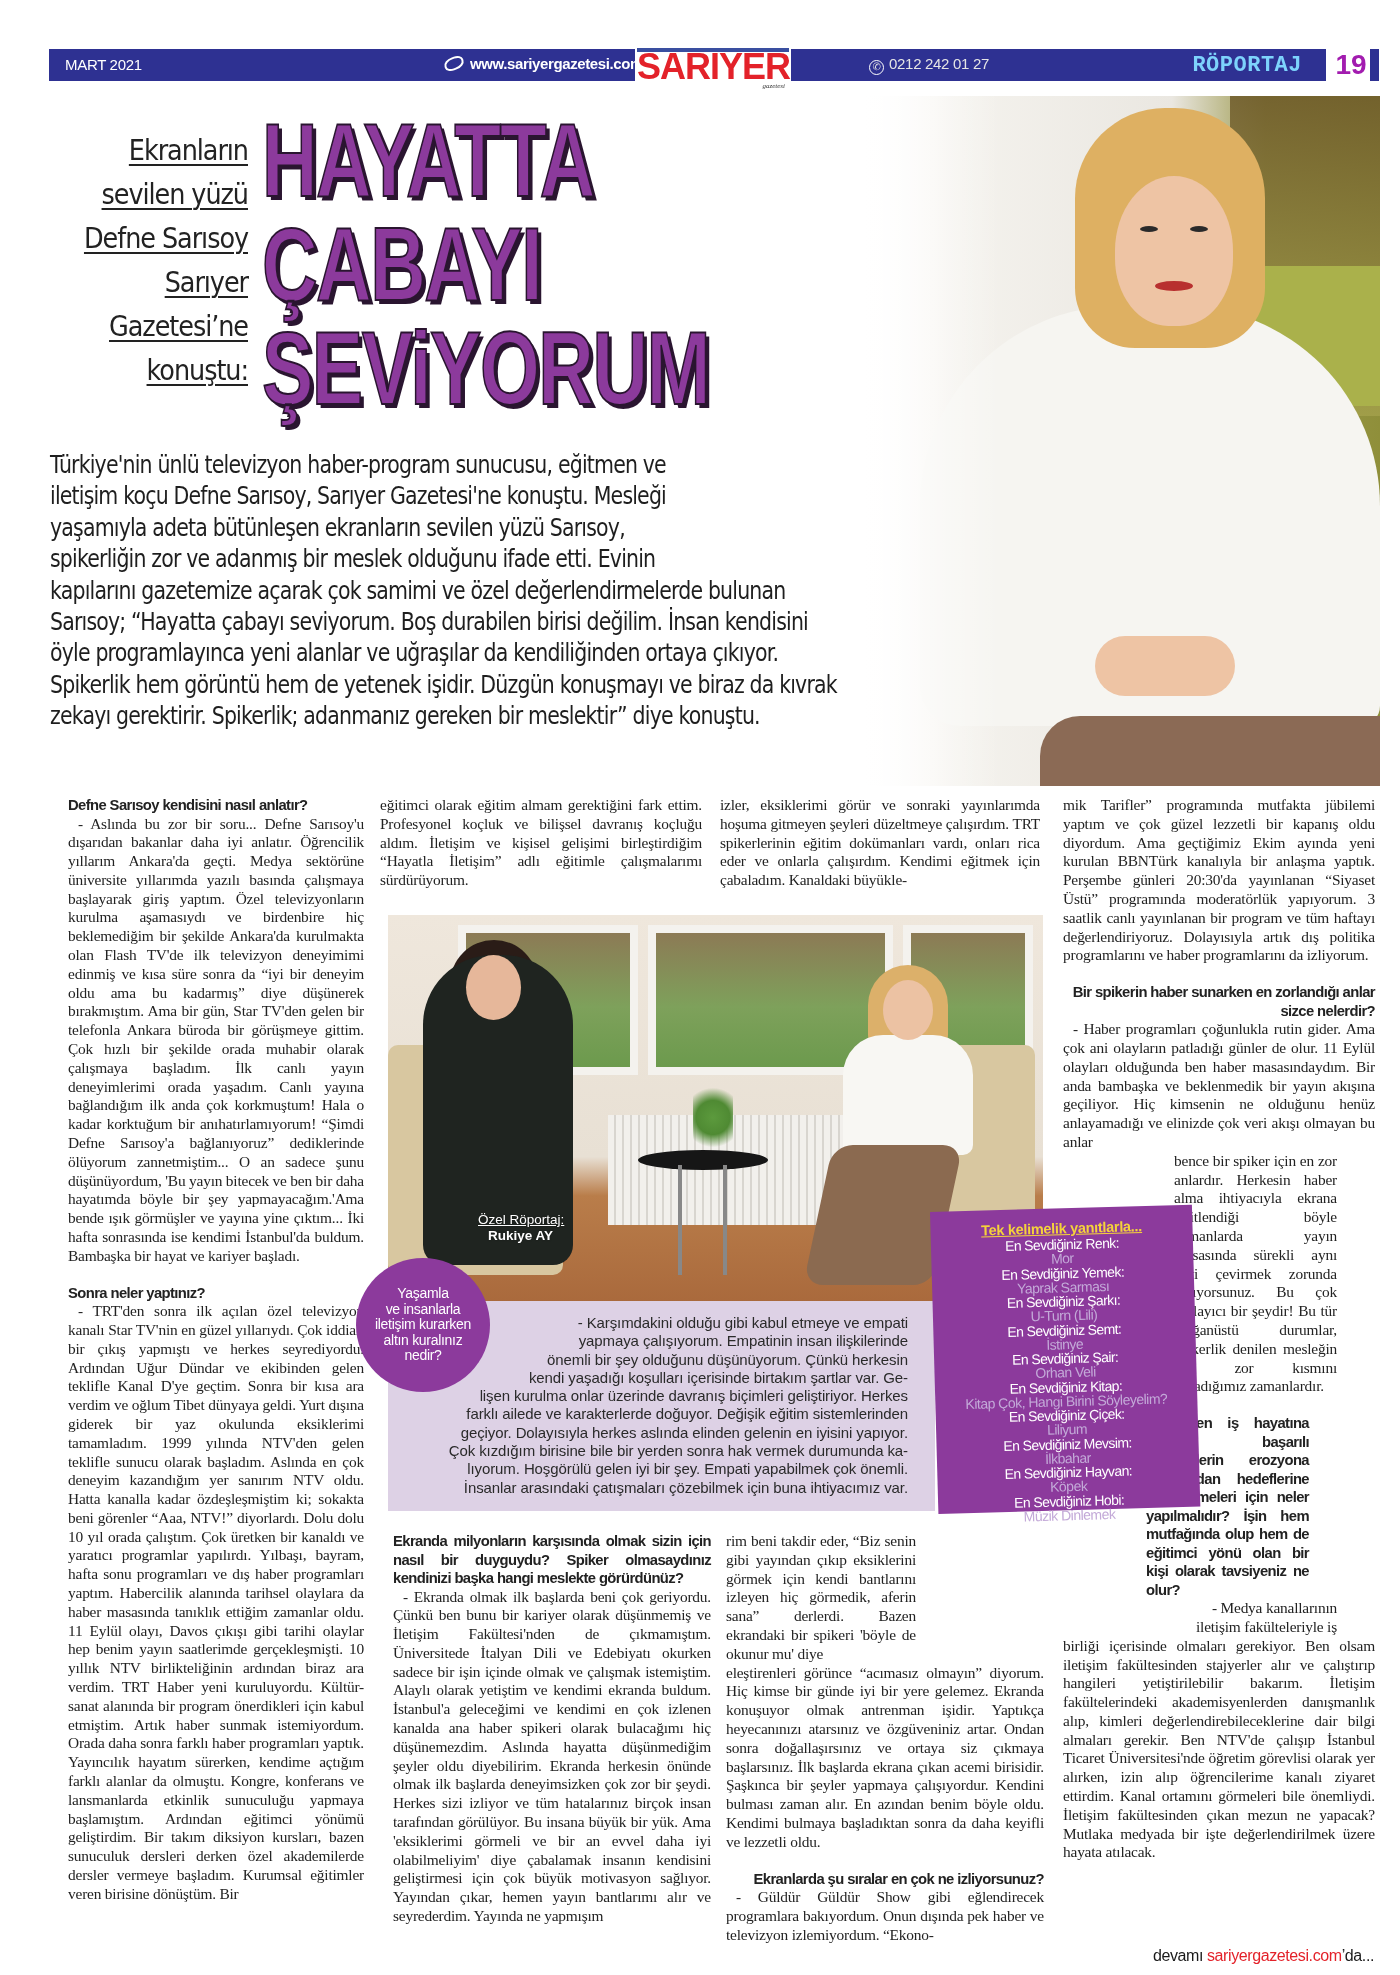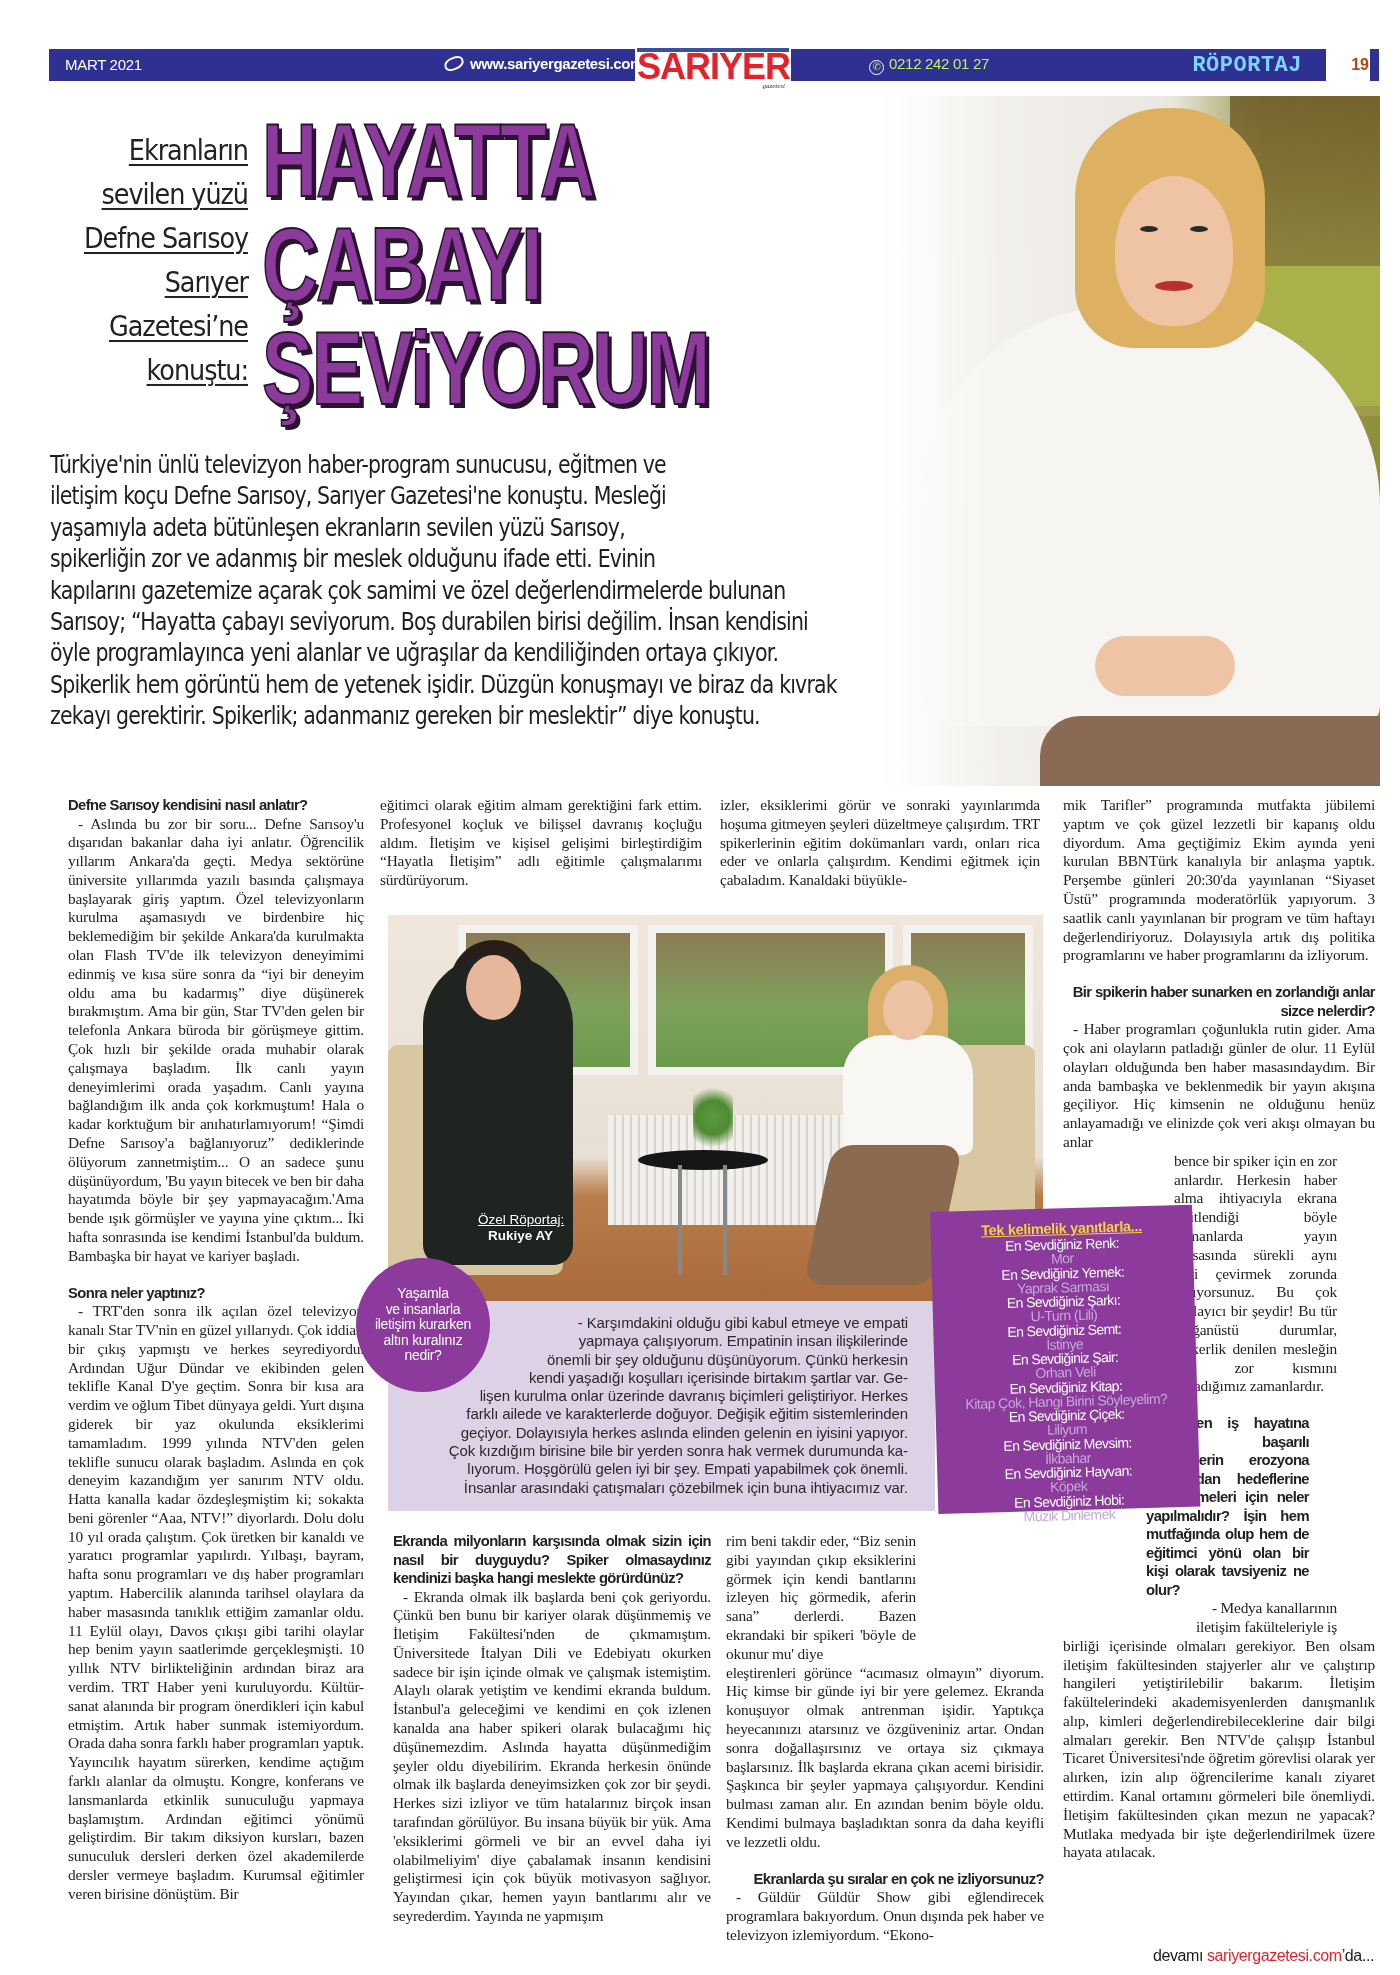--- a/index.html
+++ b/index.html
@@ -4,24 +4,24 @@
 <style>
   * { box-sizing: border-box; margin: 0; padding: 0; }
   html, body { width: 1400px; height: 1975px; background: #ffffff; overflow: hidden; }
   body { position: relative; font-family: "Liberation Serif", serif; color: #1a1a1a; }
 
   
   .topbar { position: absolute; left: 49px; top: 49px; width: 1277px; height: 32px; background: #2e3192; }
   .topbar .date { position: absolute; left: 16px; top: 7px; color: #fff; font-family: "Liberation Sans", sans-serif; font-size: 15px; letter-spacing: -0.3px; }
   .topbar .web { position: absolute; left: 395px; top: 6px; color: #fff; font-family: "Liberation Sans", sans-serif; font-size: 15px; font-weight: bold; letter-spacing: -0.4px; }
   .topbar .web .ico { display: inline-block; width: 20px; height: 13px; border: 2px solid #fff; border-radius: 50% 40%; transform: rotate(-20deg); margin-right: 6px; vertical-align: -1px; }
-  .topbar .phone { position: absolute; left: 820px; top: 6px; color: #bef264; font-family: "Liberation Sans", sans-serif; font-size: 15px; letter-spacing: -0.3px; }
+  .topbar .phone { position: absolute; left: 820px; top: 6px; color: #e5e5e5; font-family: "Liberation Sans", sans-serif; font-size: 15px; letter-spacing: -0.3px; }
   .topbar .phone .ico { display: inline-block; width: 15px; height: 15px; border: 1.5px solid #fff; border-radius: 50%; text-align: center; font-size: 10px; line-height: 12px; margin-right: 5px; vertical-align: -1px; }
   .topbar .section { position: absolute; right: 24px; top: 4px; color: #7dd3fc; font-family: Liberation Mono, monospace; font-weight: bold; font-size: 22px; letter-spacing: 0.5px; }
-  .pagenum { position: absolute; left: 1329px; top: 49px; width: 40px; height: 32px; font-family: "Liberation Sans", sans-serif; font-weight: bold; font-size: 16px; text-align: right; padding-left: 4px; line-height: 32px; color: #c2410c; }
+  .pagenum { position: absolute; left: 1329px; top: 49px; width: 40px; height: 32px; font-family: "Liberation Sans", sans-serif; font-weight: bold; font-size: 28px; text-align: center; padding-left: 4px; line-height: 32px; color: #a21caf; }
   .pagenum-bar { position: absolute; left: 1370px; top: 49px; width: 9px; height: 32px; background: #2e3192; }
   .logo { position: absolute; left: 635px; top: 46px; width: 156px; height: 44px; background: #fff; }
   .logo .stripe { position: absolute; left: 2px; top: 2px; width: 152px; height: 4px; background: #3a4fa0; }
   .logo .name { position: absolute; left: 2px; top: 3px; width: 152px; text-align: center; color: #e3222a; font-family: "Liberation Sans", sans-serif; font-weight: bold; font-size: 36px; letter-spacing: -1px; transform: scaleY(1.02); line-height: 36px; }
   .logo .sub { position: absolute; right: 6px; top: 36px; font-size: 7px; font-style: italic; color: #333; }
 
   
   .deck { position: absolute; left: 40px; top: 128px; width: 208px; text-align: right; font-family: "DejaVu Sans", sans-serif; font-size: 29px; line-height: 44px; letter-spacing: -1.2px; color: #222; transform: scaleX(0.88); transform-origin: right top; }
   .deck span { display: block; text-decoration: underline; text-decoration-thickness: 2px; text-underline-offset: 4px; }
 

